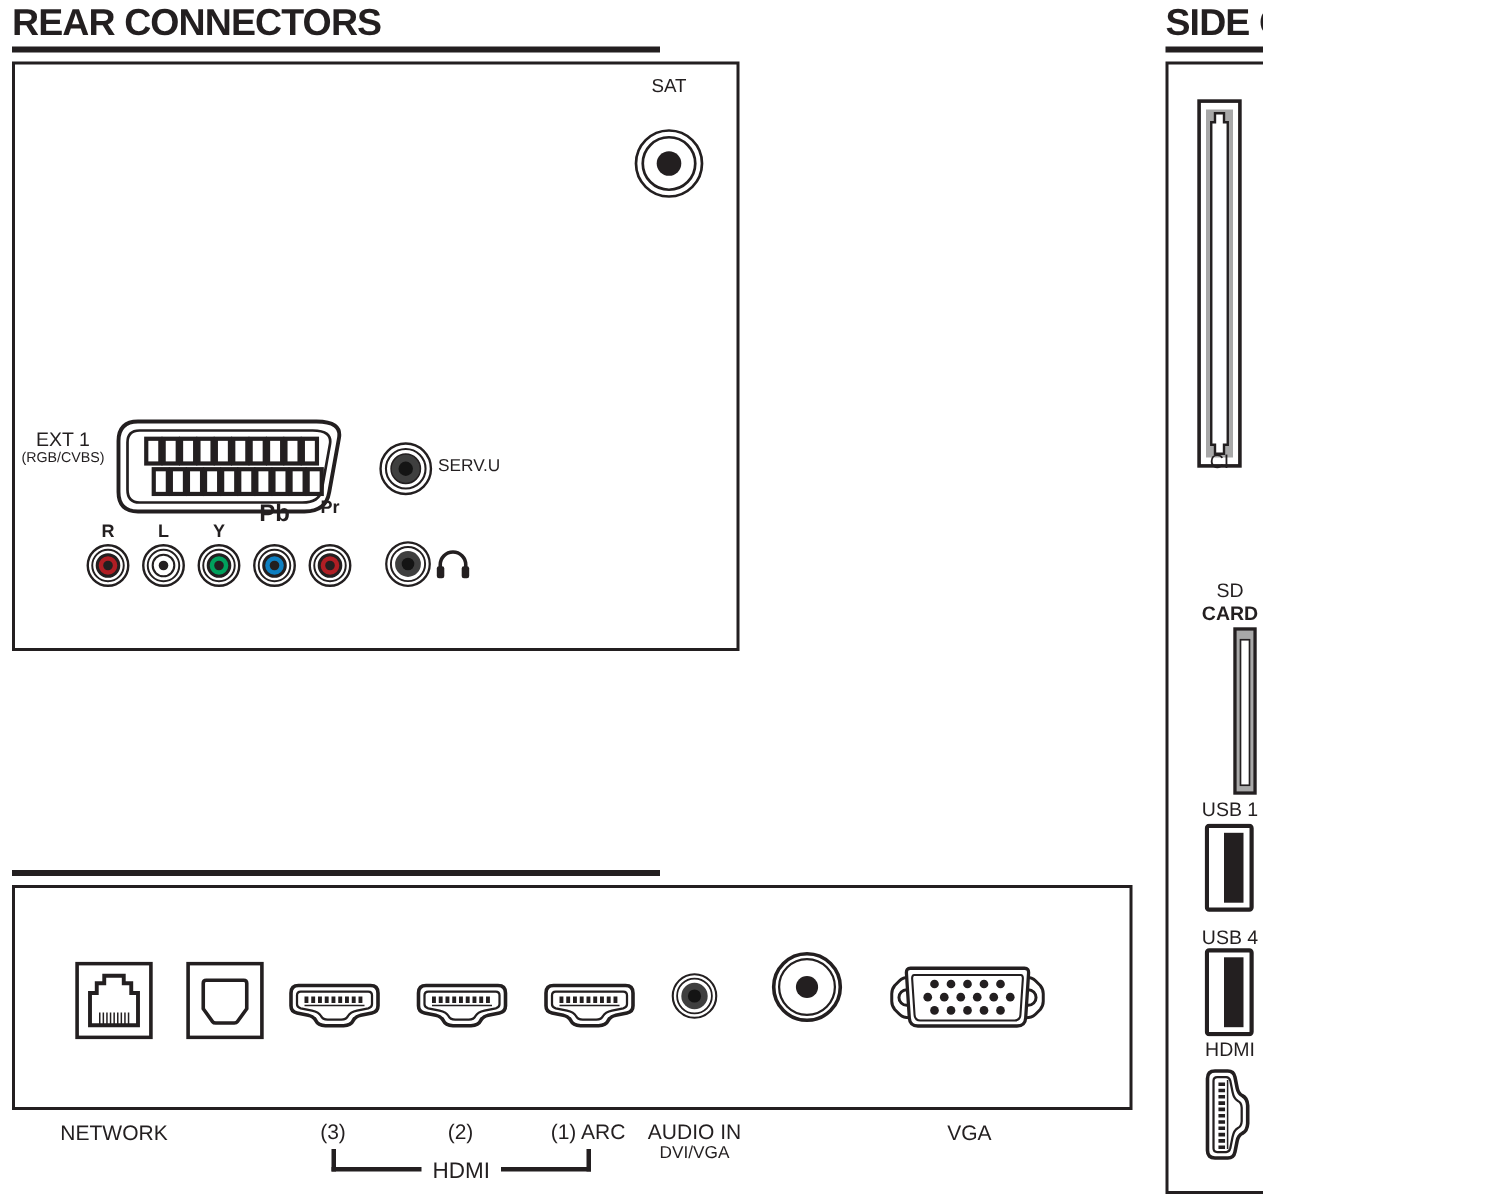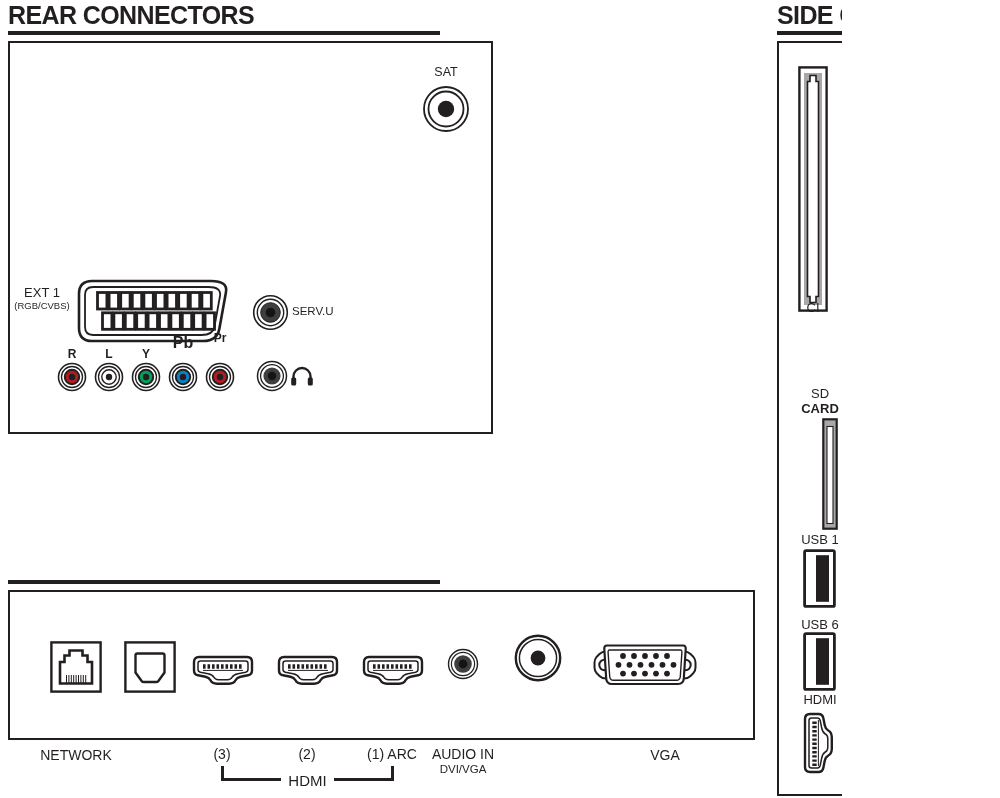--- a/index.html
+++ b/index.html
@@ -23,21 +23,21 @@
 </style>
 </head>
 <body>
 
 <div class="canvas">
 
   <div class="abs title" style="left:8px;top:1px;">REAR CONNECTORS</div>
   <div class="abs rule" style="left:8px;top:31px;width:432px;"></div>
   <div class="abs panel" style="left:8px;top:41px;width:481px;height:389px;"></div>
 
-  <div class="abs lbl" style="left:396px;top:65px;width:100px;font-size:12.5px;">SAT</div>
+  <div class="abs lbl" style="left:396px;top:50px;width:100px;font-size:12.5px;">SAT</div>
   <svg class="abs" style="left:422px;top:85px;" width="48" height="48" viewBox="0 0 48 48">
     <circle cx="24" cy="24" r="22" fill="#fff" stroke="currentColor" stroke-width="1.8"></circle>
     <circle cx="24" cy="24" r="17.5" fill="#fff" stroke="currentColor" stroke-width="1.8"></circle>
     <circle cx="24" cy="24" r="8.2" fill="currentColor"></circle>
   </svg>
 
   <div class="abs ctr" style="left:10px;top:286px;width:64px;">
     <div style="font-size:13px;line-height:14px;">EXT 1</div>
     <div class="lbl-xs">(RGB/CVBS)</div>
   </div>
@@ -215,21 +215,21 @@
         <circle cx="61.5" cy="21.8" r="2.9"></circle>
         <circle cx="72.5" cy="21.8" r="2.9"></circle>
         <circle cx="83.5" cy="21.8" r="2.9"></circle>
       <circle cx="33" cy="30.6" r="2.9"></circle>
         <circle cx="44" cy="30.6" r="2.9"></circle>
         <circle cx="55" cy="30.6" r="2.9"></circle>
         <circle cx="66" cy="30.6" r="2.9"></circle>
         <circle cx="77" cy="30.6" r="2.9"></circle>
     </g>
   </svg>
-  <div class="abs lbl" style="left:615px;top:748px;width:100px;">VGA</div>
+  <div class="abs lbl" style="left:561px;top:748px;width:100px;text-align:right;">VGA</div>
 
   <div class="abs title" style="left:777px;top:1px;">SIDE CONNECTORS</div>
   <div class="abs rule" style="left:777px;top:31px;width:223px;"></div>
   <div class="abs panel" style="left:777px;top:41px;width:84px;height:751px;"></div>
 
   <svg class="abs" style="left:798px;top:66px;" width="30" height="246" viewBox="0 0 30 246">
     <rect x="1.4" y="1.4" width="27.2" height="243.2" fill="#fff" stroke="currentColor" stroke-width="2.4"></rect>
     <rect x="6" y="7" width="18" height="232" fill="var(--slot-gray)"></rect>
     <path d="M12,9.5 H18 V15.5 H20.5 V230.5 H18 V236.5 H12 V230.5 H9.5 V15.5 H12 Z" fill="#fff" stroke="currentColor" stroke-width="1.6"></path>
   </svg>
@@ -243,21 +243,21 @@
     <rect x="1.3" y="1.3" width="13.4" height="109.4" fill="var(--slot-gray)" stroke="currentColor" stroke-width="2.2"></rect>
     <rect x="5" y="8.5" width="6" height="97" fill="#fff" stroke="currentColor" stroke-width="1.1"></rect>
   </svg>
 
   <div class="abs lbl" style="left:770px;top:532px;width:100px;font-size:13px;">USB 1</div>
   <svg class="abs" style="left:803px;top:549px;" width="33" height="59" viewBox="0 0 33 59">
     <rect x="1.6" y="1.6" width="29.8" height="55.8" rx="1.5" fill="#fff" stroke="currentColor" stroke-width="2.8"></rect>
     <rect x="13" y="6.2" width="13" height="46.6" fill="currentColor"></rect>
   </svg>
 
-  <div class="abs lbl" style="left:770px;top:617px;width:100px;font-size:13px;">USB 6</div>
+  <div class="abs lbl" style="left:770px;top:617px;width:100px;font-size:13px;">USB 4</div>
   <svg class="abs" style="left:803px;top:632px;" width="33" height="59" viewBox="0 0 33 59">
     <rect x="1.6" y="1.6" width="29.8" height="55.8" rx="1.5" fill="#fff" stroke="currentColor" stroke-width="2.8"></rect>
     <rect x="13" y="6.2" width="13" height="46.6" fill="currentColor"></rect>
   </svg>
 
   <div class="abs lbl" style="left:770px;top:692px;width:100px;font-size:13px;">HDMI</div>
   <svg class="abs" style="left:802px;top:708px;" width="36" height="68" viewBox="0 0 36 68">
     <g transform="translate(1,66) rotate(-90)">
       <path d="M7,2 H55 Q60,2 60,7 V15.5 Q60,19.5 56,20.3 L48.5,21.8 Q45,22.5 43.5,25.3 Q42,28.5 37,28.8 H25 Q20,28.5 18.5,25.3 Q17,22.5 13.5,21.8 L6,20.3 Q2,19.5 2,15.5 V7 Q2,2 7,2 Z" fill="#fff" stroke="currentColor" stroke-width="2.4"></path>
       <path d="M8.5,6 H53.5 Q56,6 56,8.5 V14.5 Q56,16.5 53.5,17.2 L46,18.7 Q41.5,19.6 40,22.3 Q39,24.6 35.5,24.8 H26.5 Q23,24.6 22,22.3 Q20.5,19.6 16,18.7 L8.5,17.2 Q6,16.5 6,14.5 V8.5 Q6,6 8.5,6 Z" fill="none" stroke="currentColor" stroke-width="1.5"></path>

